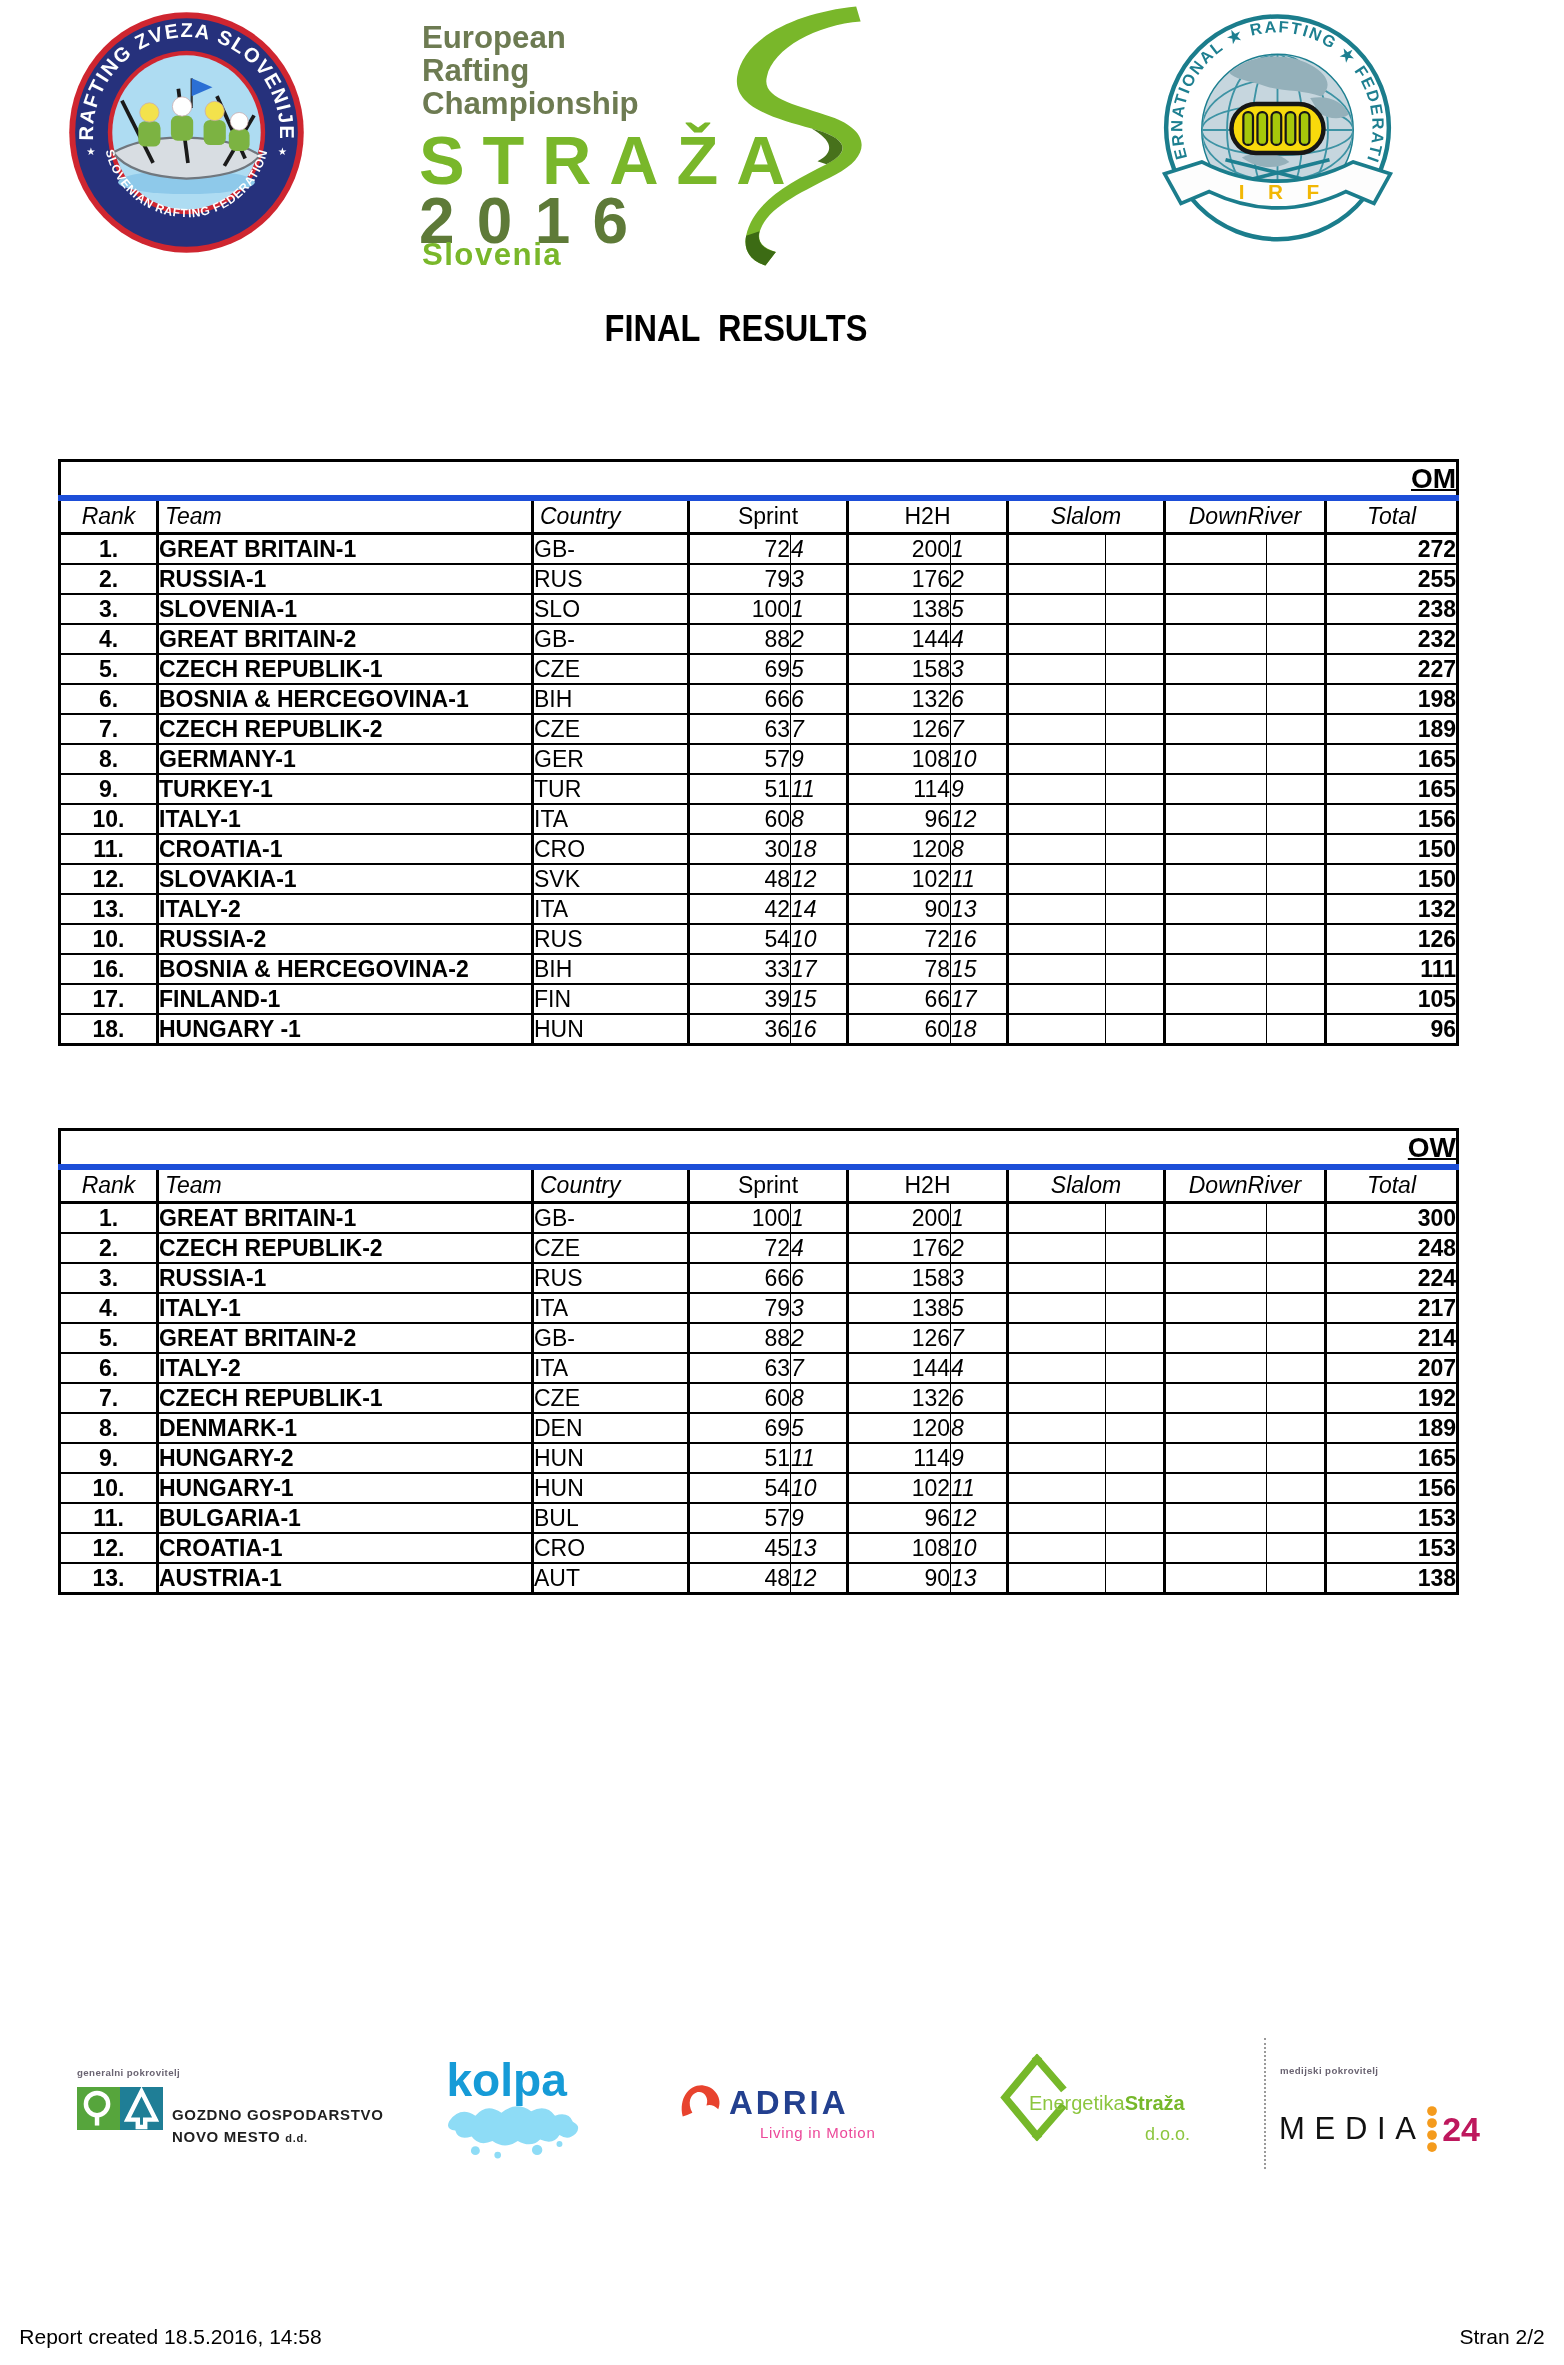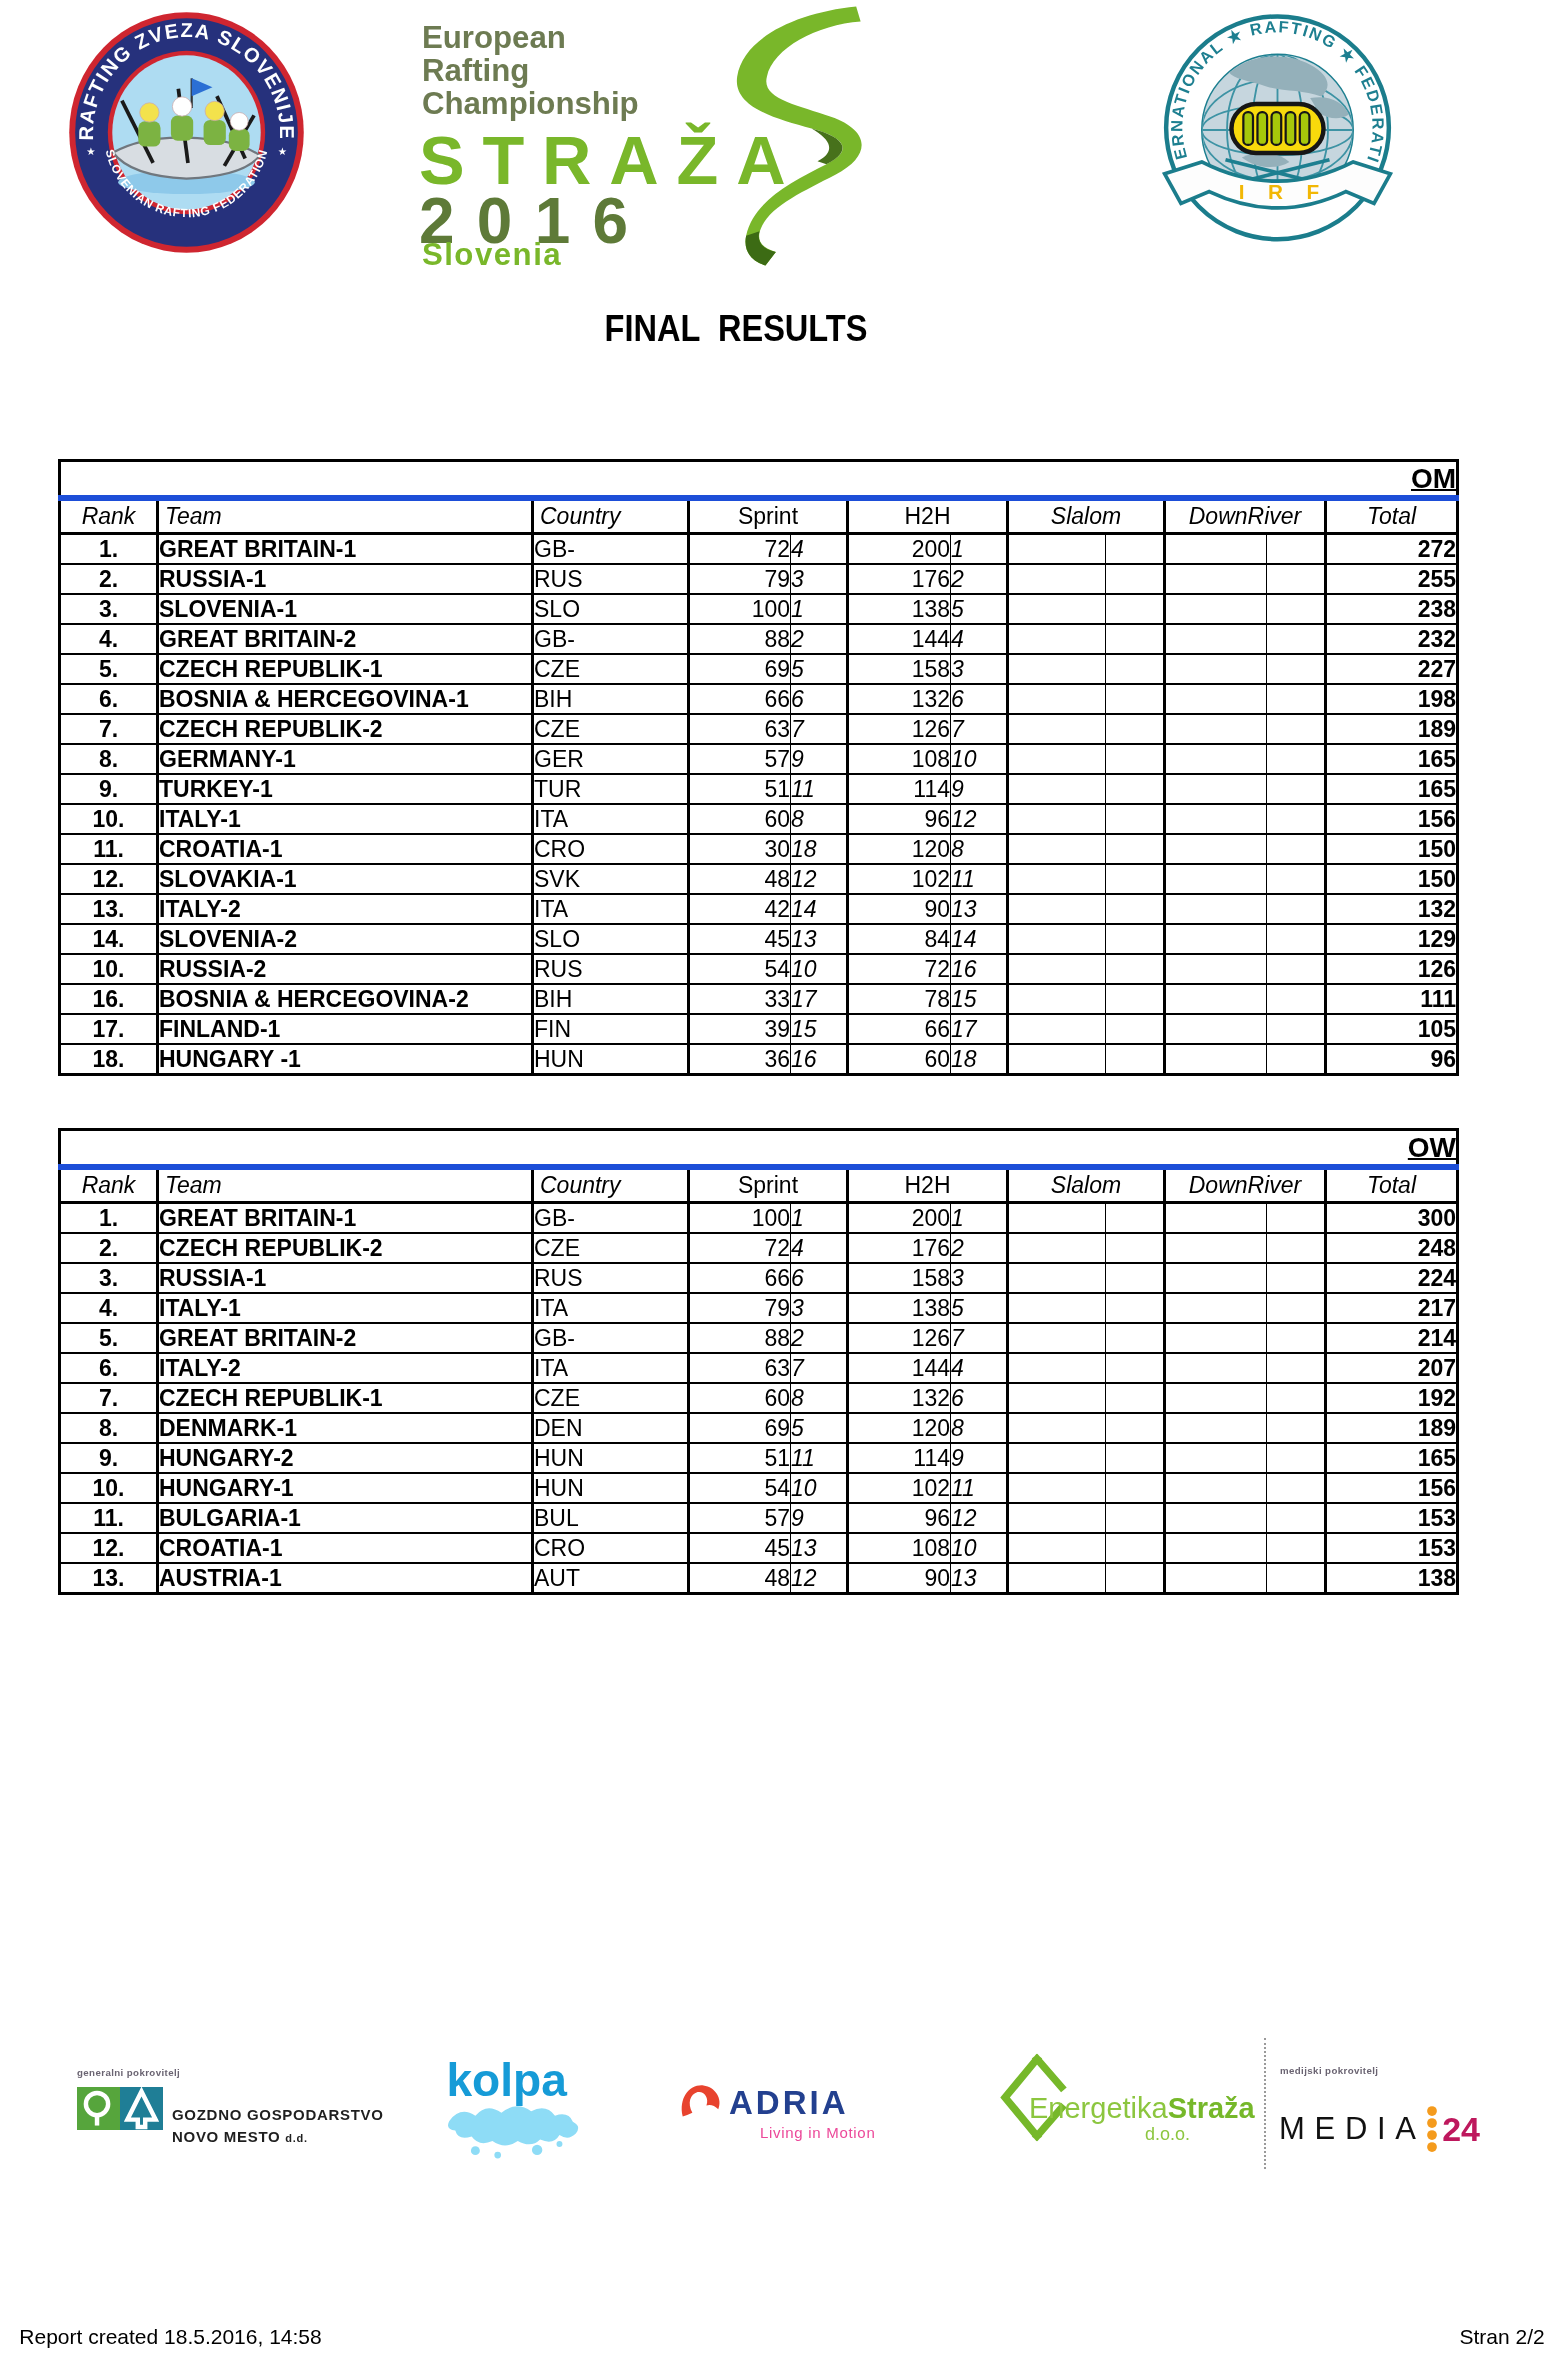--- a/index.html
+++ b/index.html
@@ -51,21 +51,21 @@
   .gg-text{position:absolute;left:172px;top:2104px;font-size:15px;font-weight:bold;
            letter-spacing:0.7px;color:#1f1f1f;line-height:22px;white-space:nowrap;}
   .gg-text .dd{font-size:11px;font-weight:bold;}
   #kolpa-logo{left:427px;top:2050px;}
   #adria-block{position:absolute;left:678px;top:2079px;width:245px;height:67px;}
   #adria-icon{position:absolute;left:0;top:1.5px;}
   #adria-name{position:absolute;left:51px;top:4.5px;font-size:33px;font-weight:bold;
               color:#23408f;letter-spacing:3px;}
   #adria-tagline{position:absolute;left:82px;top:45px;font-size:15px;color:#ec4899;letter-spacing:0.7px;}
   #energetika-block{position:absolute;left:996px;top:2053px;width:230px;height:97px;}
-  #energetika-name{position:absolute;left:33px;top:39px;font-size:29px;white-space:nowrap;}
+  #energetika-name{position:absolute;left:33px;top:39px;font-size:20px;white-space:nowrap;}
   #energetika-name .reg{font-weight:normal;color:#8cc63f;}
   #energetika-name .bold{font-weight:bold;color:#76b82a;}
   #energetika-suffix{position:absolute;left:149px;top:71px;font-size:18px;color:#8cc63f;}
   .dotted-sep{position:absolute;left:1264px;top:2038px;height:131px;width:0;
               border-left:2.2px dotted #9a9a9a;}
   #media-block{position:absolute;left:1279px;top:2105px;height:48px;display:flex;align-items:center;}
   #media-name{font-size:31px;font-weight:500;color:#111;letter-spacing:9.7px;line-height:48px;}
   #media-dots{margin:0 4.5px 0 0;}
   #media-number{font-size:34px;font-weight:bold;color:#be185d;line-height:48px;}
 
@@ -382,34 +382,20 @@
           <td class="c-sub bl2">14</td>
           <td class="c-score bl4">90</td>
           <td class="c-sub bl2">13</td>
           <td class="c-score bl4"></td>
           <td class="c-sub bl2"></td>
           <td class="c-score bl4"></td>
           <td class="c-sub bl2"></td>
           <td class="c-total bl4">132</td>
         </tr>
         <tr class="datarow">
-          <td class="c-rank">14.</td>
-          <td class="c-team bl4">SLOVENIA-2</td>
-          <td class="c-country bl4">SLO</td>
-          <td class="c-score bl4">45</td>
-          <td class="c-sub bl2">13</td>
-          <td class="c-score bl4">84</td>
-          <td class="c-sub bl2">14</td>
-          <td class="c-score bl4"></td>
-          <td class="c-sub bl2"></td>
-          <td class="c-score bl4"></td>
-          <td class="c-sub bl2"></td>
-          <td class="c-total bl4">129</td>
-        </tr>
-        <tr class="datarow">
           <td class="c-rank">10.</td>
           <td class="c-team bl4">RUSSIA-2</td>
           <td class="c-country bl4">RUS</td>
           <td class="c-score bl4">54</td>
           <td class="c-sub bl2">10</td>
           <td class="c-score bl4">72</td>
           <td class="c-sub bl2">16</td>
           <td class="c-score bl4"></td>
           <td class="c-sub bl2"></td>
           <td class="c-score bl4"></td>

